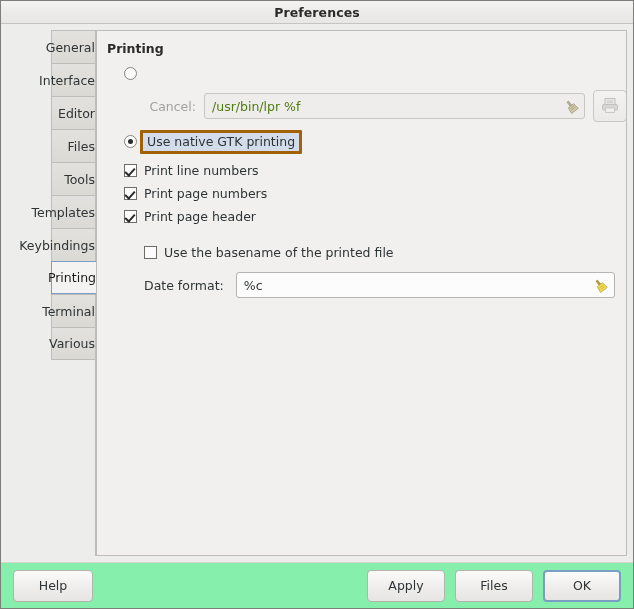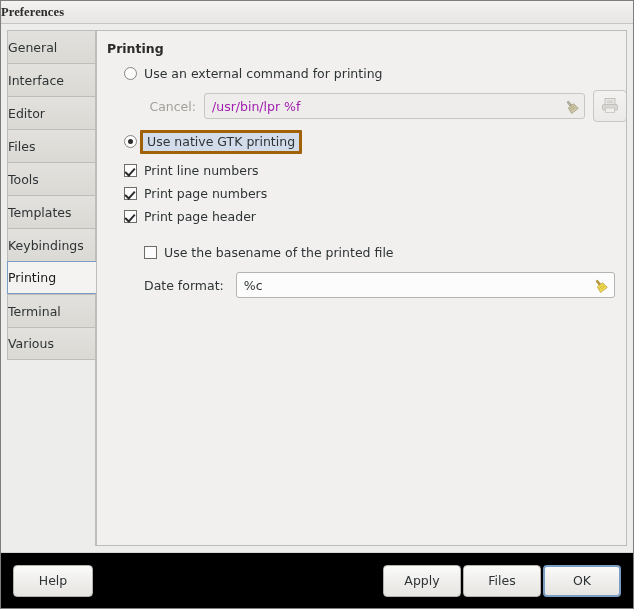--- a/index.html
+++ b/index.html
@@ -30,22 +30,22 @@
     flex-direction: column;
   }
 
   .titlebar {
     height: 22px;
     flex: 0 0 22px;
     background: linear-gradient(to bottom, #f4f3f2 0%, #eceae8 60%, #e9e7e5 100%);
     border-bottom: 1px solid #c6c4c1;
     display: flex;
     align-items: center;
-    position: relative;
-    font-family: Liberation Serif, serif;
+    justify-content: center;
+    position: relative;
   }
   .title-text {
     font-size: 12.5px;
     font-weight: bold;
     color: #2b2b2b;
     letter-spacing: 0.1px;
   }
 
   
   .dialog-body {
@@ -73,29 +73,30 @@
     border-right: 1px solid #bfbdb9;
     position: relative;
     z-index: 2;
   }
   .tab {
     height: 33px;
     flex: 0 0 33px;
     box-sizing: border-box;
     display: flex;
     align-items: center;
-    justify-content: flex-start;
+    justify-content: flex-end;
     background: linear-gradient(to bottom, #e3e1dd 0%, #dbd9d4 100%);
     border: 1px solid #bfbdb9;
     border-bottom: none;
     border-right: none;
     font-size: 12.5px;
     color: #2e3436;
     position: relative;
     white-space: nowrap;
+    margin-left: 44px;
   }
   .tab:first-child {
     border-top: 1px solid #bfbdb9;
   }
   .tab.last-unselected-bottom {
     border-bottom: 1px solid #bfbdb9;
   }
   .tab.selected {
     background: #f4f3f2;
     border-top: 1px solid #7a9dc4;
@@ -198,21 +199,21 @@
     padding: 0 4px 0 7px;
     font-size: 12.5px;
     position: relative;
   }
   .entry.disabled {
     background: #eeedeb;
     border-color: #c8c6c2;
     color: #a3a19c;
   }
   .entry-text { flex: 1 1 auto; white-space: nowrap; overflow: hidden; }
-  .entry.disabled .entry-text { color: #a21caf; }
+  .entry.disabled .entry-text { color: #4d7c0f; }
   .cmd-entry { width: 381px; flex: 0 0 381px; }
 
   .icon-btn {
     width: 34px;
     height: 32px;
     flex: 0 0 34px;
     box-sizing: border-box;
     margin-left: 8px;
     border: 1px solid #c9c7c3;
     border-radius: 4px;
@@ -255,46 +256,46 @@
   .date-label {
     font-size: 12.5px;
     color: #2e3436;
     padding-right: 12px;
   }
   .date-entry { width: 379px; flex: 0 0 379px; }
 
   
   .action-area {
     flex: 0 0 auto;
-    height: 56px;
+    height: 46px;
     box-sizing: border-box;
     display: flex;
     align-items: center;
     padding: 0 12px;
     border-top: 1px solid #d6d4d0;
-    background: #000000;
+    background: #86efac;
     margin-top: 6px;
   }
   .spacer { flex: 1 1 auto; }
 
   .btn {
     box-sizing: border-box;
     min-width: 78px;
     height: 32px;
     padding: 0 16px;
     border: 1px solid #b4b2ae;
     border-radius: 4px;
     background: linear-gradient(to bottom, #fbfbfa 0%, #f0efed 48%, #e7e5e2 100%);
     font-family: "DejaVu Sans", "Liberation Sans", sans-serif;
     font-size: 12.5px;
     color: #2e3436;
     display: flex;
     align-items: center;
     justify-content: center;
-    margin-left: 2px;
+    margin-left: 10px;
   }
   .btn.help { margin-left: 0; min-width: 80px; }
   .btn.focused {
     border: 2px solid #7a9dc4;
     border-radius: 4px;
   }
 </style>
 </head>
 <body>
 
@@ -343,21 +344,20 @@
       </div>
 
       <div class="page">
 
         <div class="section-title">Printing</div>
 
         <div class="group">
 
           <div class="row">
             <span class="radio"></span>
-            <span class="radio-label">Use an external command for printing</span>
           </div>
 
           <div class="cmd-row">
             <span class="cmd-label">Cancel:</span>
             <div class="entry disabled cmd-entry">
               <span class="entry-text">/usr/bin/lpr %f</span>
               <span style="flex:0 0 18px;display:flex;align-items:center;justify-content:center;">
                 <svg width="15" height="15" viewBox="0 0 16 16" aria-hidden="true">
                   <g transform="rotate(-38 8 8)">
                     <rect x="7" y="1.5" width="2" height="5.5" fill="#b9b4a0" stroke="#8f8a79" stroke-width="0.6"></rect>

